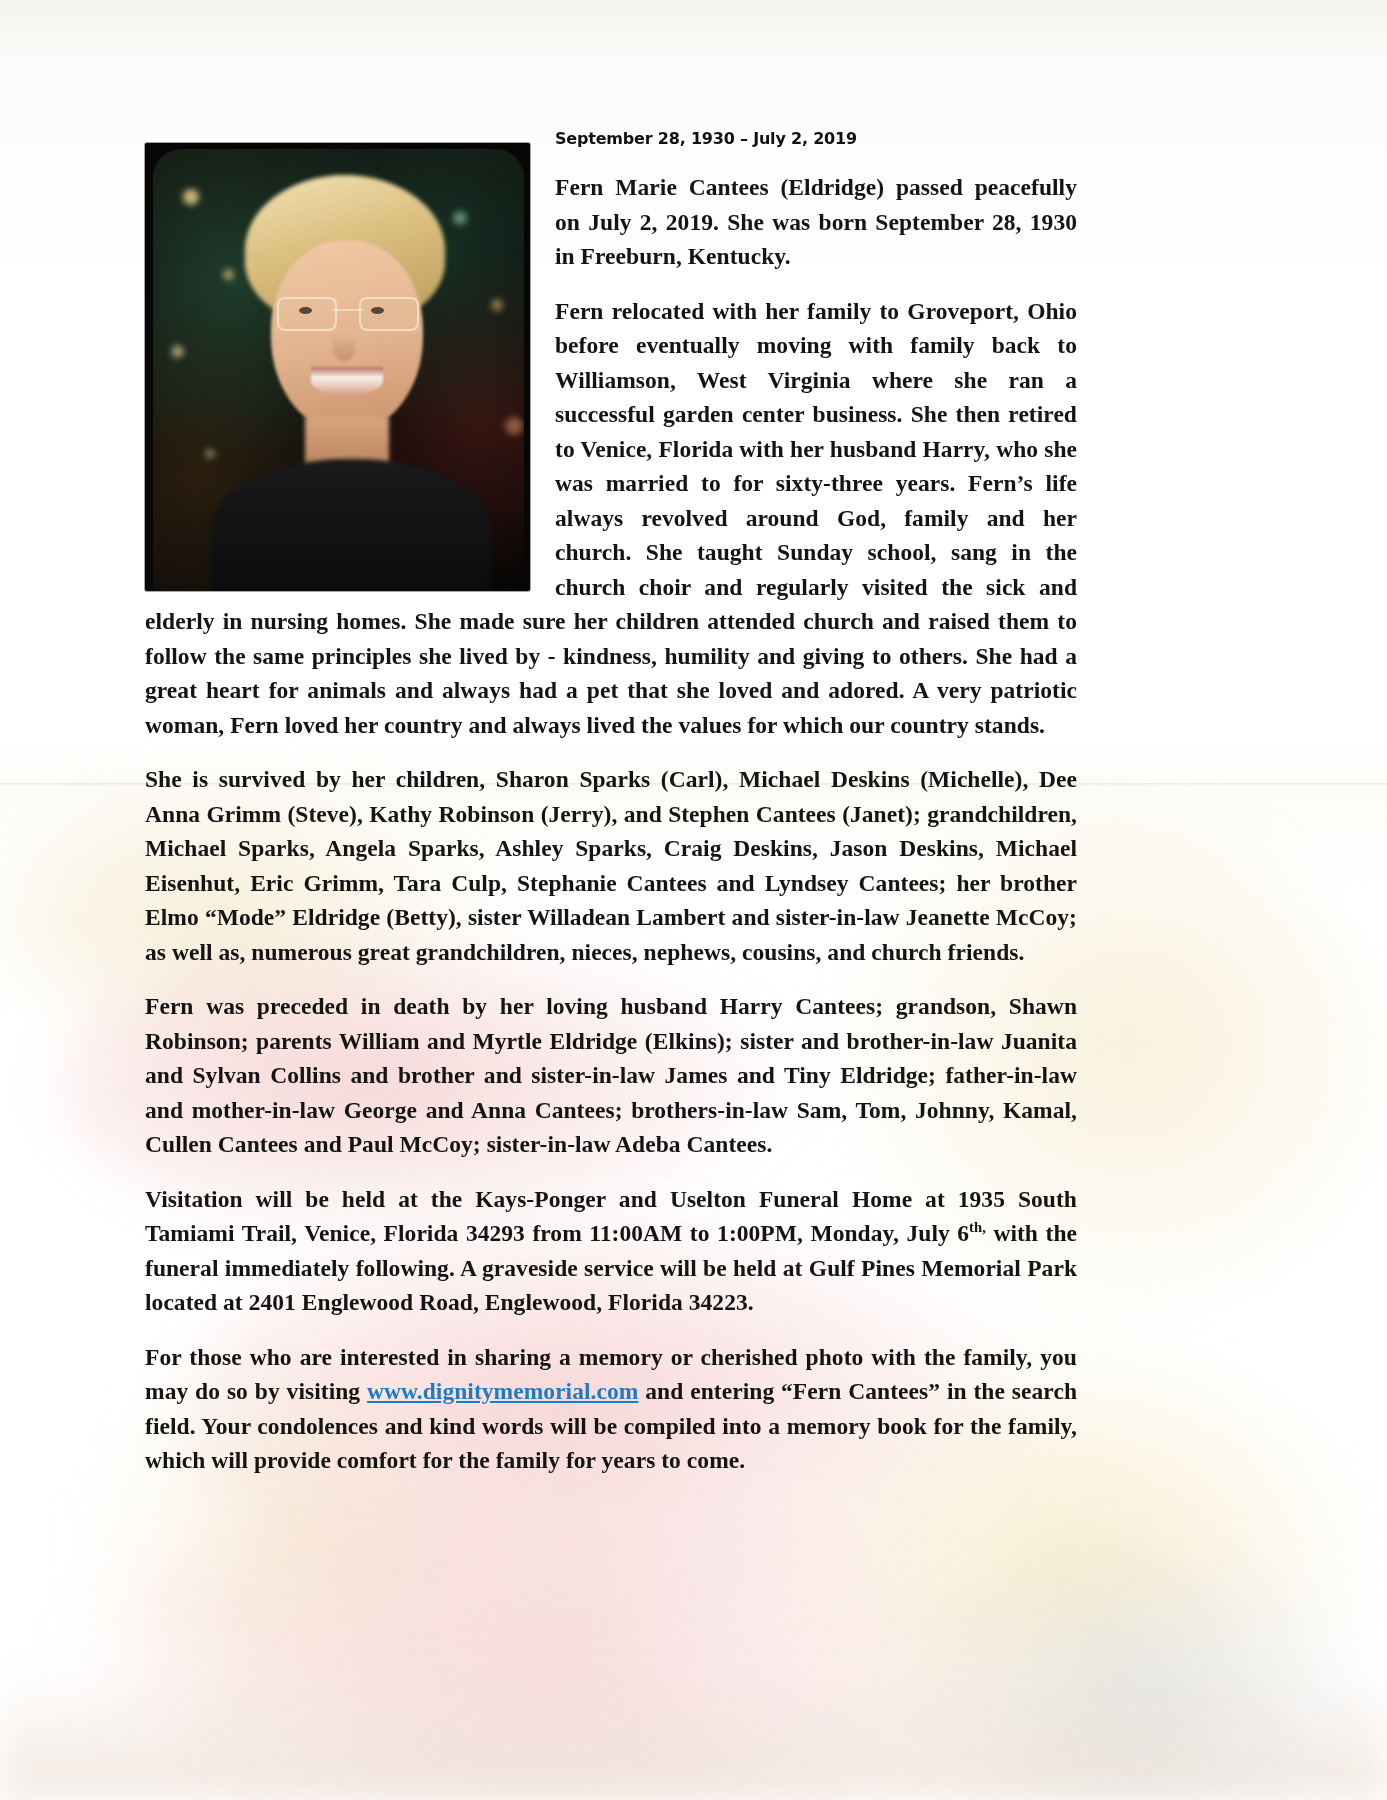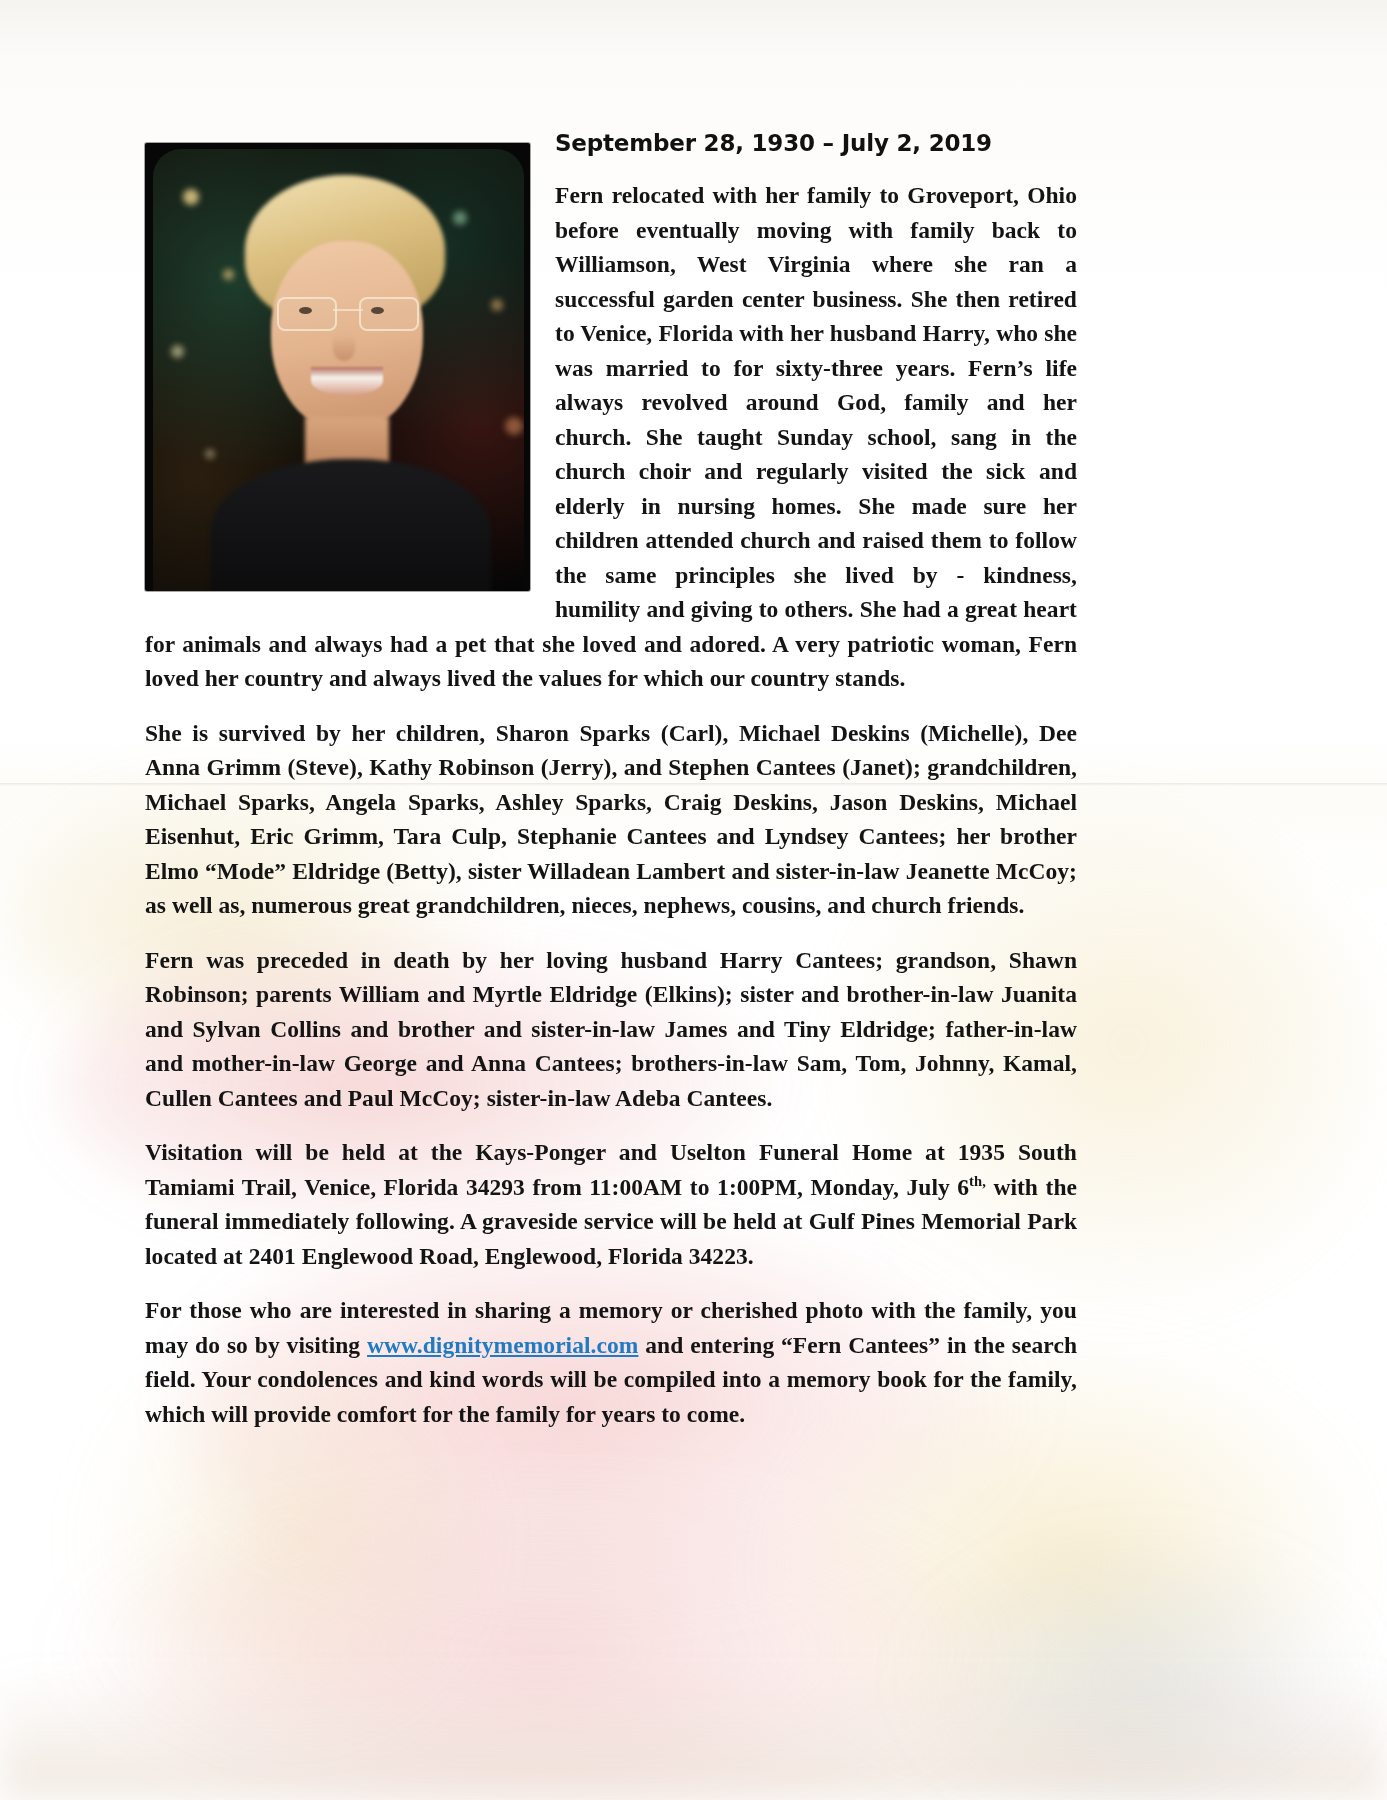--- a/index.html
+++ b/index.html
@@ -234,21 +234,21 @@
     left: 58px; top: 310px; width: 280px; height: 150px;
     border-radius: 48% 48% 0 0;
     background: linear-gradient(180deg, #1a1a1c 0%, #0b0b0c 100%);
     filter: blur(2px);
   }
 
   
   .date-heading {
     font-family: "DejaVu Sans", "Liberation Sans", sans-serif;
     font-weight: bold;
-    font-size: 23px;
+    font-size: 16px;
     letter-spacing: -0.2px;
     color: #111111;
     margin: 0 0 22px 0;
     line-height: 1.15;
   }
   p.body {
     font-family: "Liberation Serif", "DejaVu Serif", serif;
     font-weight: bold;
     font-size: 23.5px;
     line-height: 34.5px;
@@ -316,20 +316,21 @@
         </div>
         <div class="nose"></div>
         <div class="smile"></div>
         <div class="neck"></div>
         <div class="shoulders"></div>
       </div>
     </div>
 
     <h1 class="date-heading">September 28, 1930 – July 2, 2019</h1>
 
+    <p class="body">Fern Marie Cantees (Eldridge) passed peacefully on July 2, 2019.  She was born September 28, 1930 in Freeburn, Kentucky.</p>
 
     <p class="body">Fern relocated with her family to Groveport, Ohio before eventually moving with family back to Williamson, West Virginia where she ran a successful garden center business.  She then retired to Venice, Florida with her husband Harry, who she was married to for sixty-three years.  Fern’s life always revolved around God, family and her church.  She taught Sunday school, sang in the church choir and regularly visited the sick and elderly in nursing homes.  She made sure her children attended church and raised them to follow the same principles she lived by - kindness, humility and giving to others.  She had a great heart for animals and always had a pet that she loved and adored.  A very patriotic woman, Fern loved her country and always lived the values for which our country stands.</p>
 
     <div class="clearfix"></div>
 
     <p class="body">She is survived by her children, Sharon Sparks (Carl), Michael Deskins (Michelle), Dee Anna Grimm (Steve), Kathy Robinson (Jerry), and Stephen Cantees (Janet); grandchildren, Michael Sparks, Angela Sparks, Ashley Sparks, Craig Deskins, Jason Deskins, Michael Eisenhut, Eric Grimm, Tara Culp, Stephanie Cantees and Lyndsey Cantees; her brother Elmo “Mode” Eldridge (Betty), sister Willadean Lambert and sister-in-law Jeanette McCoy; as well as, numerous great grandchildren, nieces, nephews, cousins, and church friends.</p>
 
     <p class="body">Fern was preceded in death by her loving husband Harry Cantees; grandson, Shawn Robinson; parents William and Myrtle Eldridge (Elkins); sister and brother-in-law Juanita and Sylvan Collins and brother and sister-in-law James and Tiny Eldridge; father-in-law and mother-in-law George and Anna Cantees; brothers-in-law Sam, Tom, Johnny, Kamal, Cullen Cantees and Paul McCoy; sister-in-law Adeba Cantees.</p>
 
     <p class="body"><span>Visitation will be held at the Kays-Ponger and Uselton Funeral Home at 1935 South Tamiami Trail, Venice, Florida 34293 from 11:00AM to 1:00PM, Monday, July 6</span><sup class="ord">th,</sup><span> with the funeral immediately following.  A graveside service will be held at Gulf Pines Memorial Park located at 2401 Englewood Road, Englewood, Florida 34223.</span></p>

